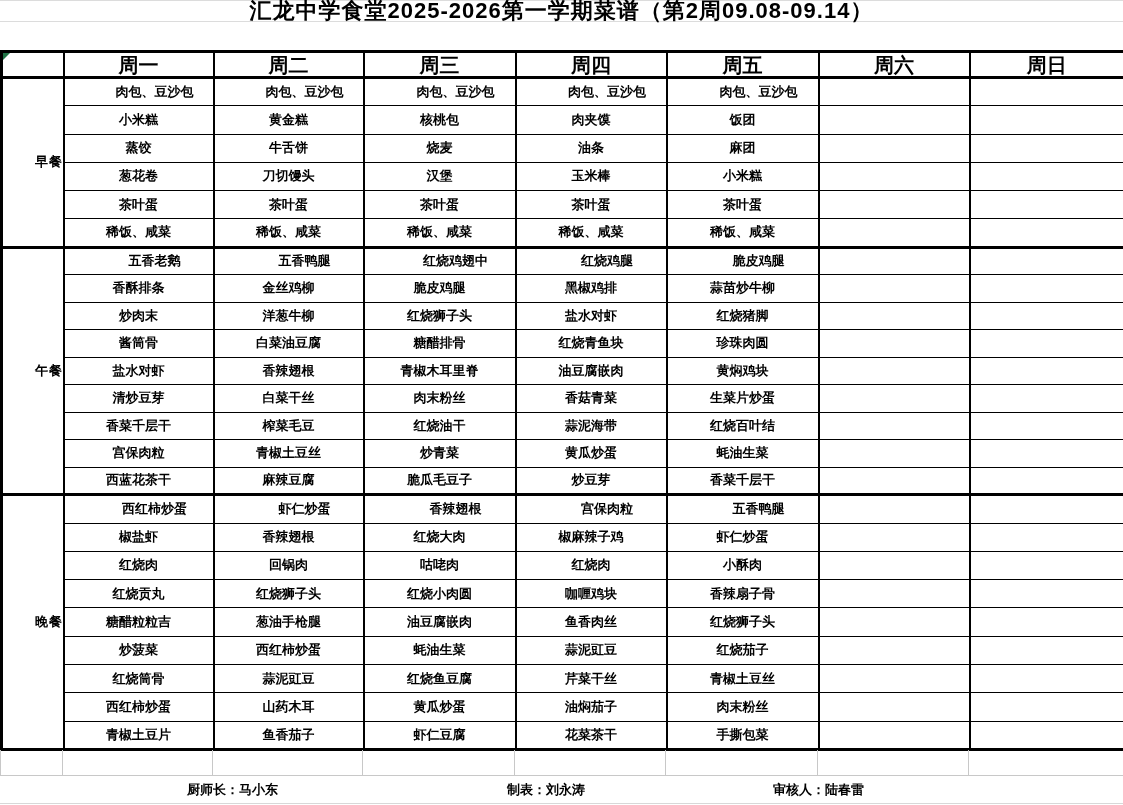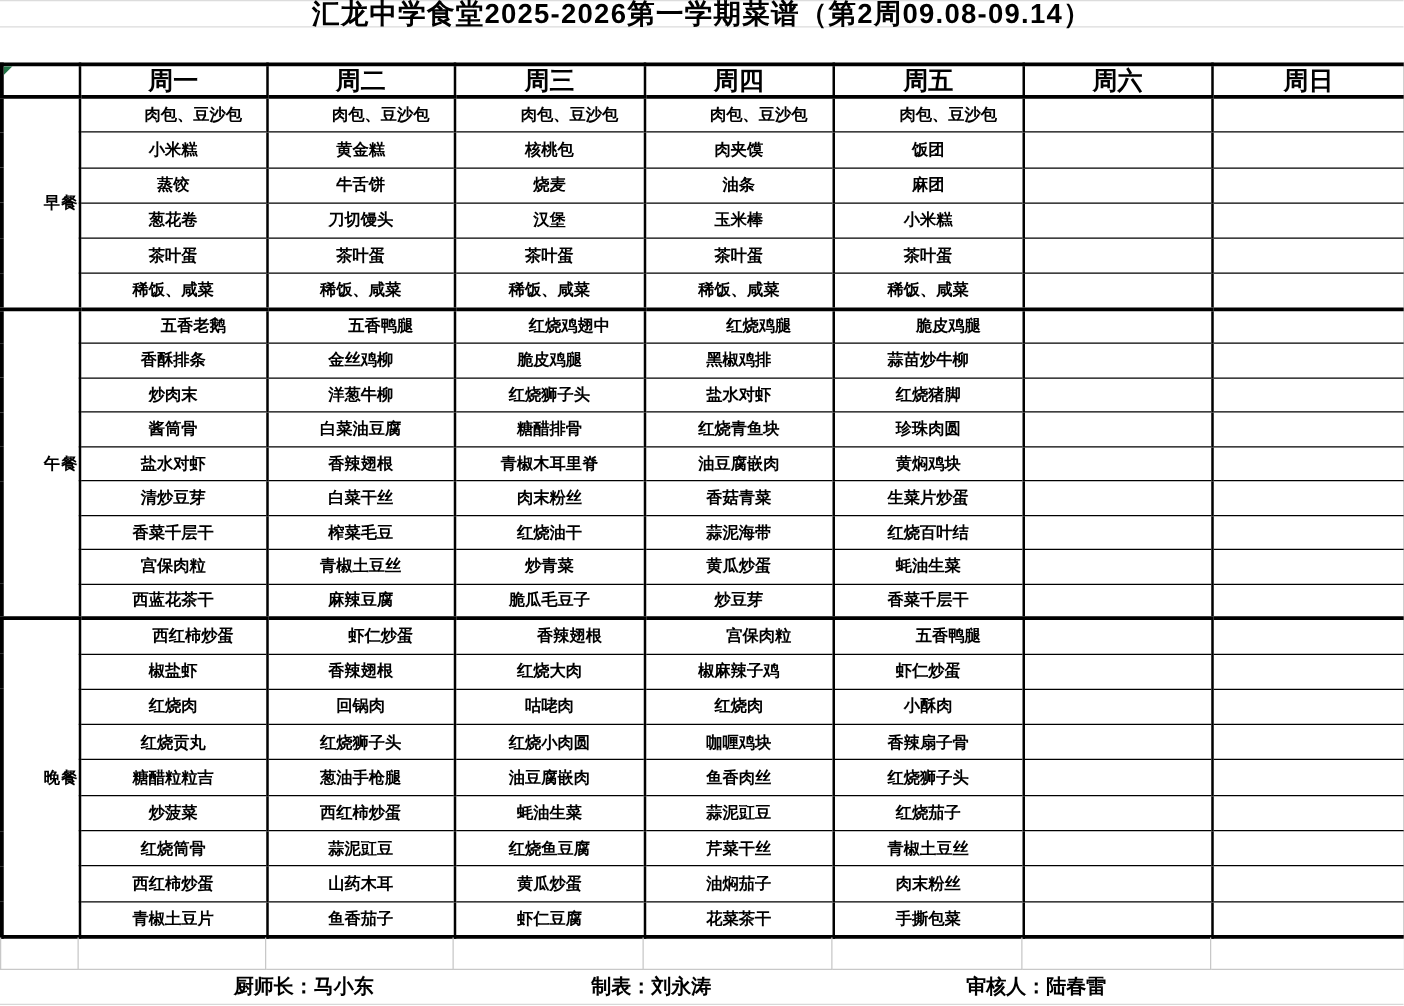--- a/index.html
+++ b/index.html
@@ -40,25 +40,25 @@
   table.ghost{
     position:absolute;top:750px;left:0;width:1123px;
     border-collapse:collapse;table-layout:fixed;
   }
   table.ghost td{
     height:25px;padding:0;
     border:1px solid #c8c8c8;border-top:none;
   }
   .footer{
     position:absolute;top:777px;left:0;width:889px;height:26px;
-    font-size:16px;font-weight:bold;
+    font-size:13px;font-weight:bold;
   }
   .footer span{position:absolute;top:0;line-height:26px;white-space:nowrap;}
   .f-chef{left:187px;}
-  .f-prep{left:473px;}
+  .f-prep{left:507px;}
   .f-rev{left:773px;}
   .hairline-bottom{position:absolute;top:803px;left:0;width:1123px;height:1px;background:#d8d8d8;}
 </style>
 </head>
 <body>
 
 <div class="hairline-top"></div>
 
 <div class="title">汇龙中学食堂2025-2026第一学期菜谱（第2周09.08-09.14）</div>
 

